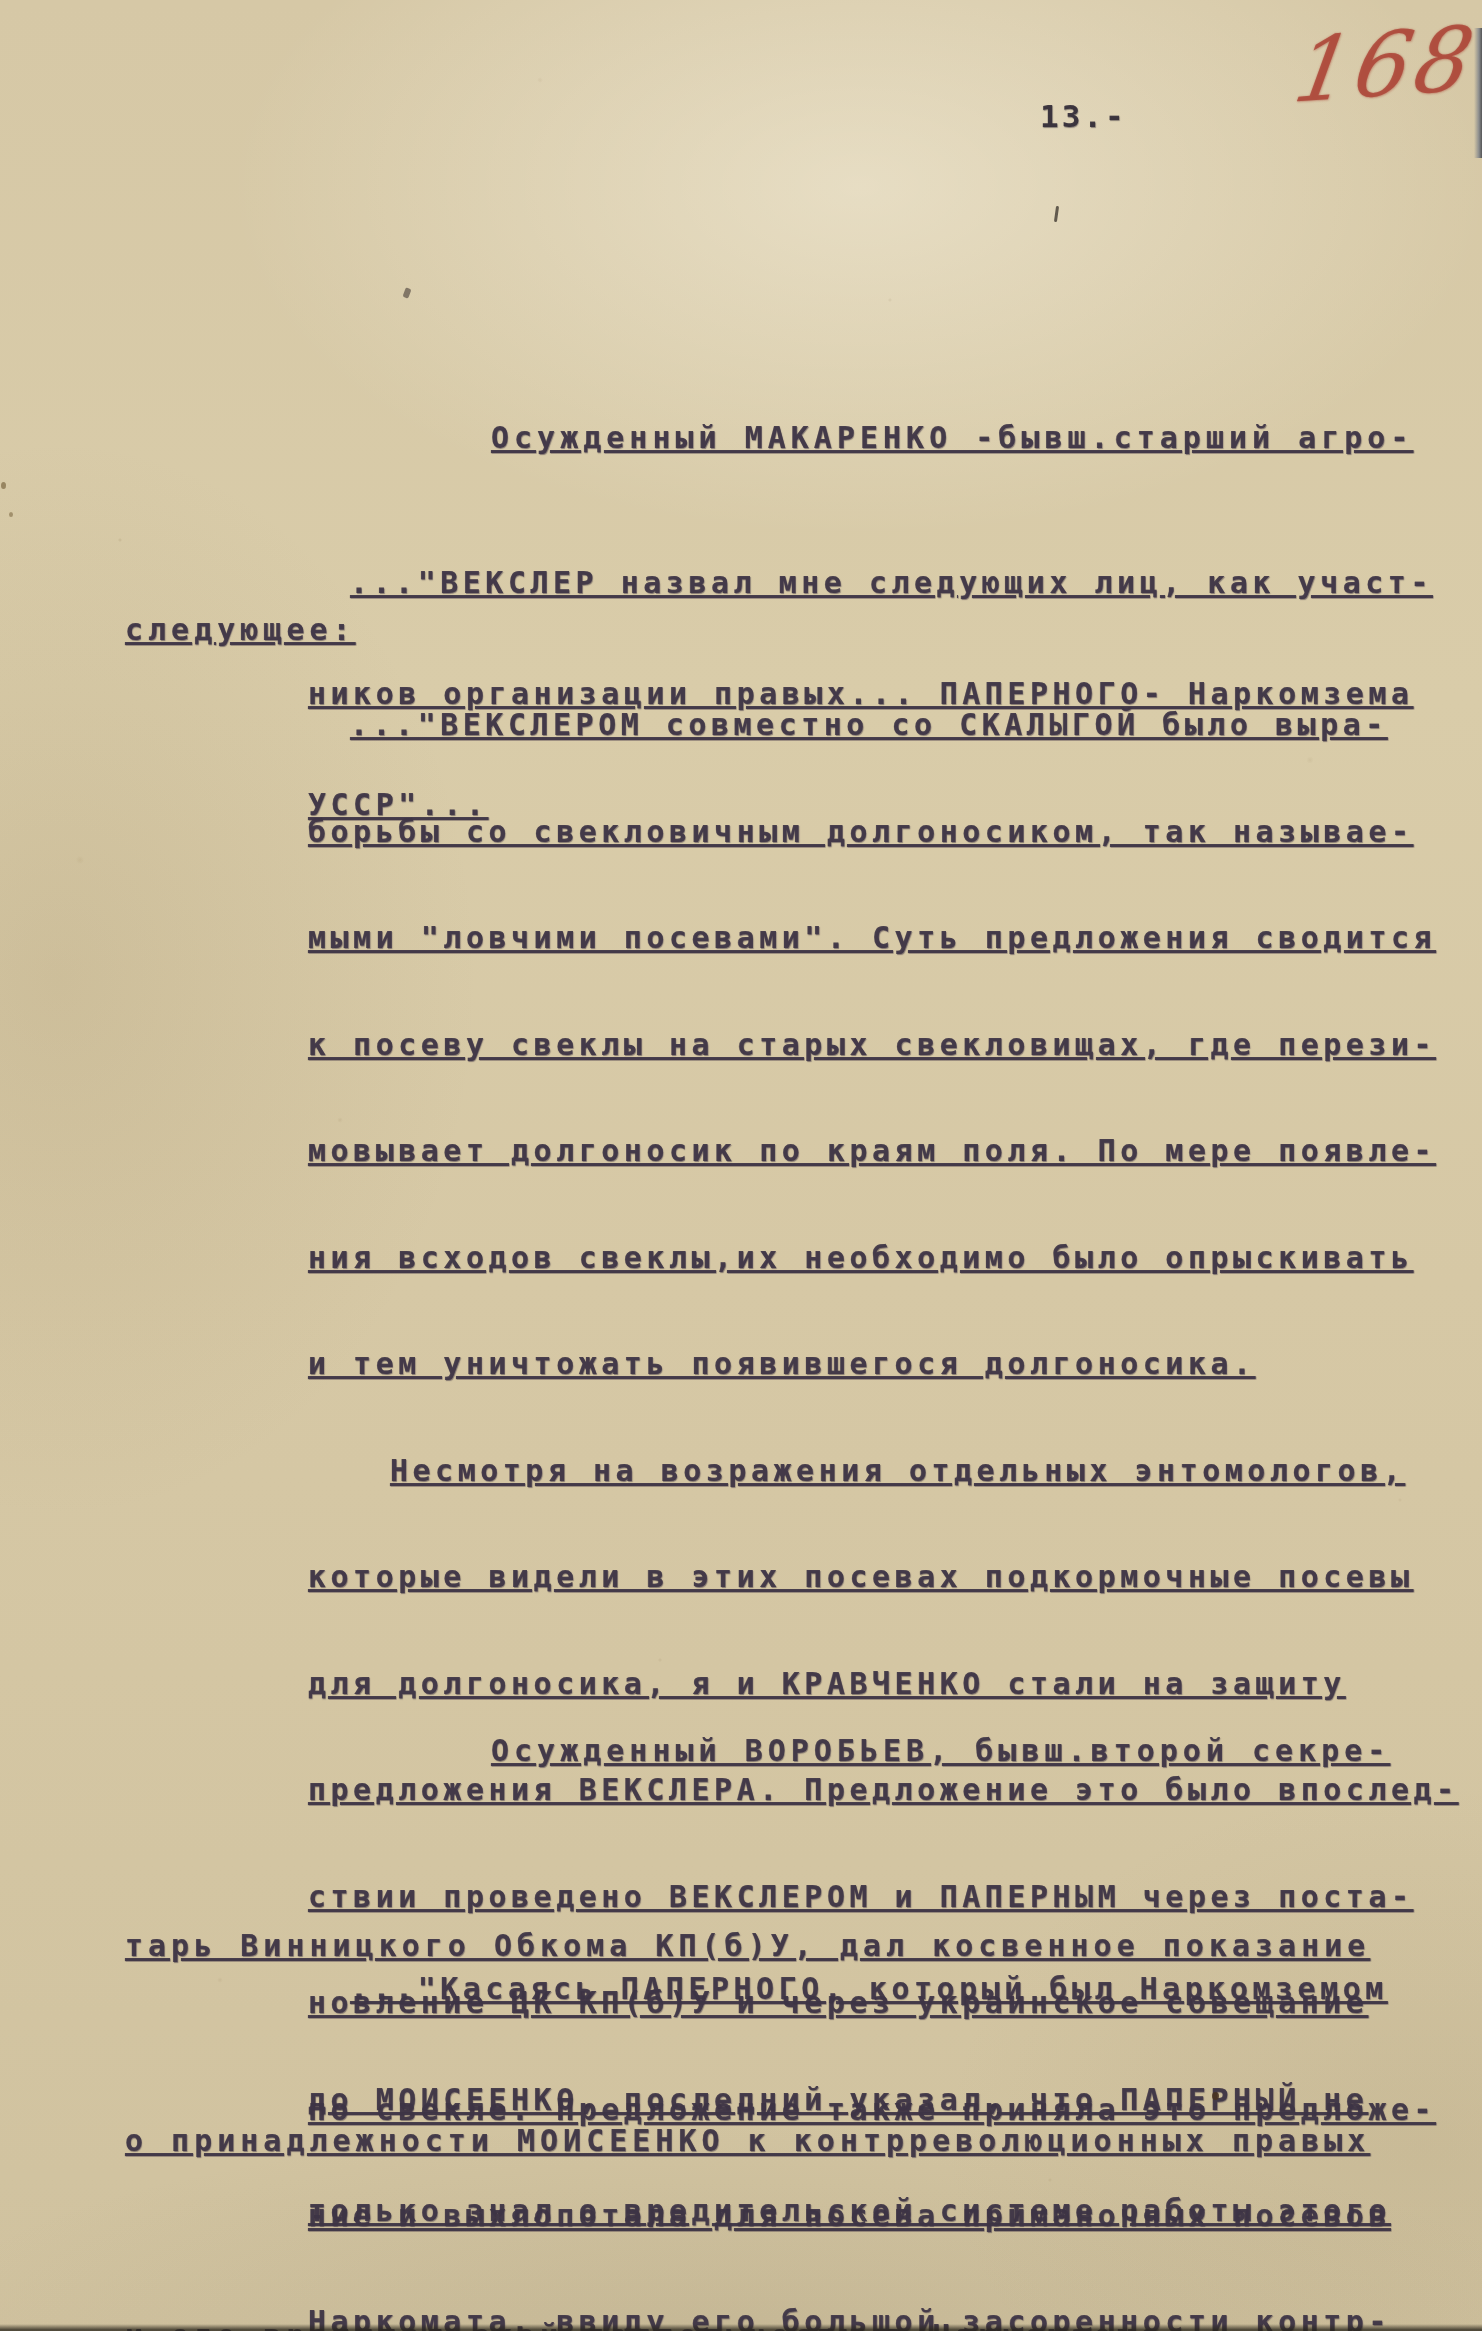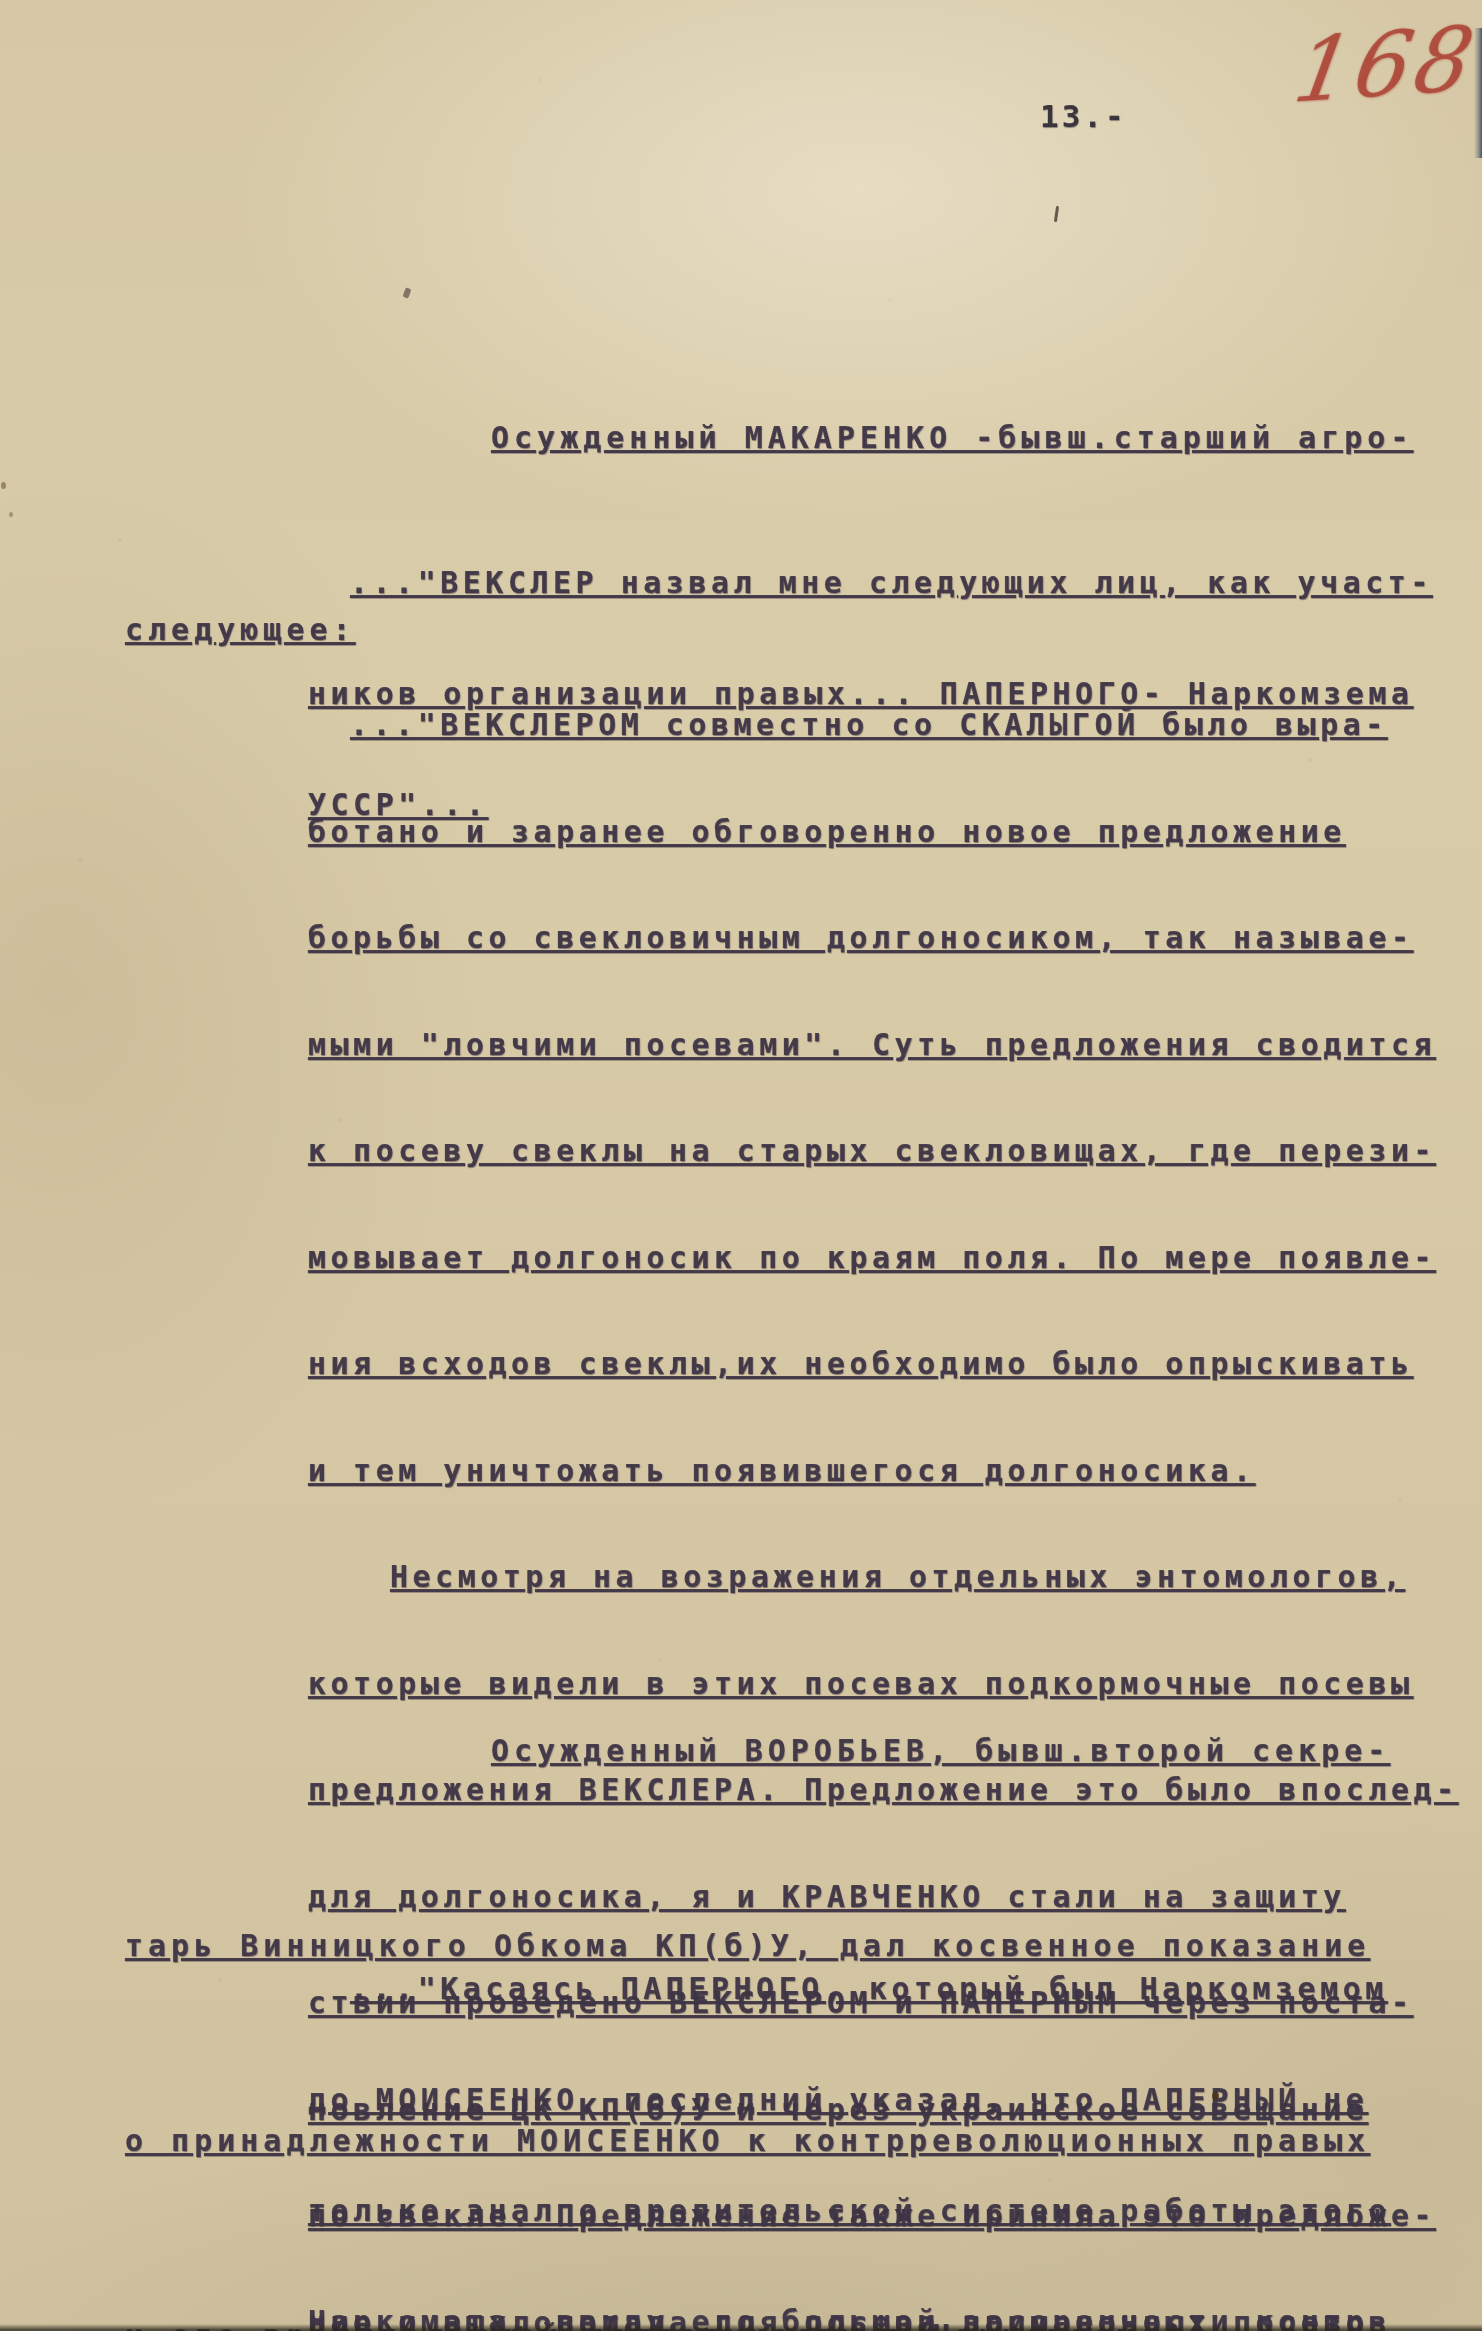--- a/index.html
+++ b/index.html
@@ -93,31 +93,30 @@
   </div>
 
   <div class="txt ss" style="left:308px;top:490px;width:1160px;">
     <div class="line i1">..."ВЕКСЛЕР назвал мне следующих лиц, как участ-</div>
     <div class="line">ников организации правых... ПАПЕРНОГО- Наркомзема</div>
     <div class="line">УССР"...</div>
   </div>
 
   <div class="txt ss2" style="left:308px;top:636px;width:1170px;">
     <div class="line i1">..."ВЕКСЛЕРОМ совместно со СКАЛЫГОЙ было выра-</div>
-    <div class="line">ботано и заранее обговоренно новое предложение</div>
     <div class="line">борьбы со свекловичным долгоносиком, так называе-</div>
     <div class="line">мыми "ловчими посевами". Суть предложения сводится</div>
     <div class="line">к посеву свеклы на старых свекловищах, где перези-</div>
     <div class="line">мовывает долгоносик по краям поля. По мере появле-</div>
     <div class="line">ния всходов свеклы,их необходимо было опрыскивать</div>
     <div class="line">и тем уничтожать появившегося долгоносика.</div>
     <div class="line i2">Несмотря на возражения отдельных энтомологов,</div>
     <div class="line">которые видели в этих посевах подкормочные посевы</div>
+    <div class="line">для долгоносика, я и КРАВЧЕНКО стали на защиту</div>
     <div class="line">предложения ВЕКСЛЕРА. Предложение это было впослед-</div>
-    <div class="line">для долгоносика, я и КРАВЧЕНКО стали на защиту</div>
     <div class="line">ствии проведено ВЕКСЛЕРОМ и ПАПЕРНЫМ через поста-</div>
     <div class="line">новление ЦК КП(б)У и через украинское совещание</div>
     <div class="line">по свекле. Предложение также приняла это предложе-</div>
     <div class="line">ние и выхлопотала для посева приманочных посевов</div>
     
     
     
     
     
     

